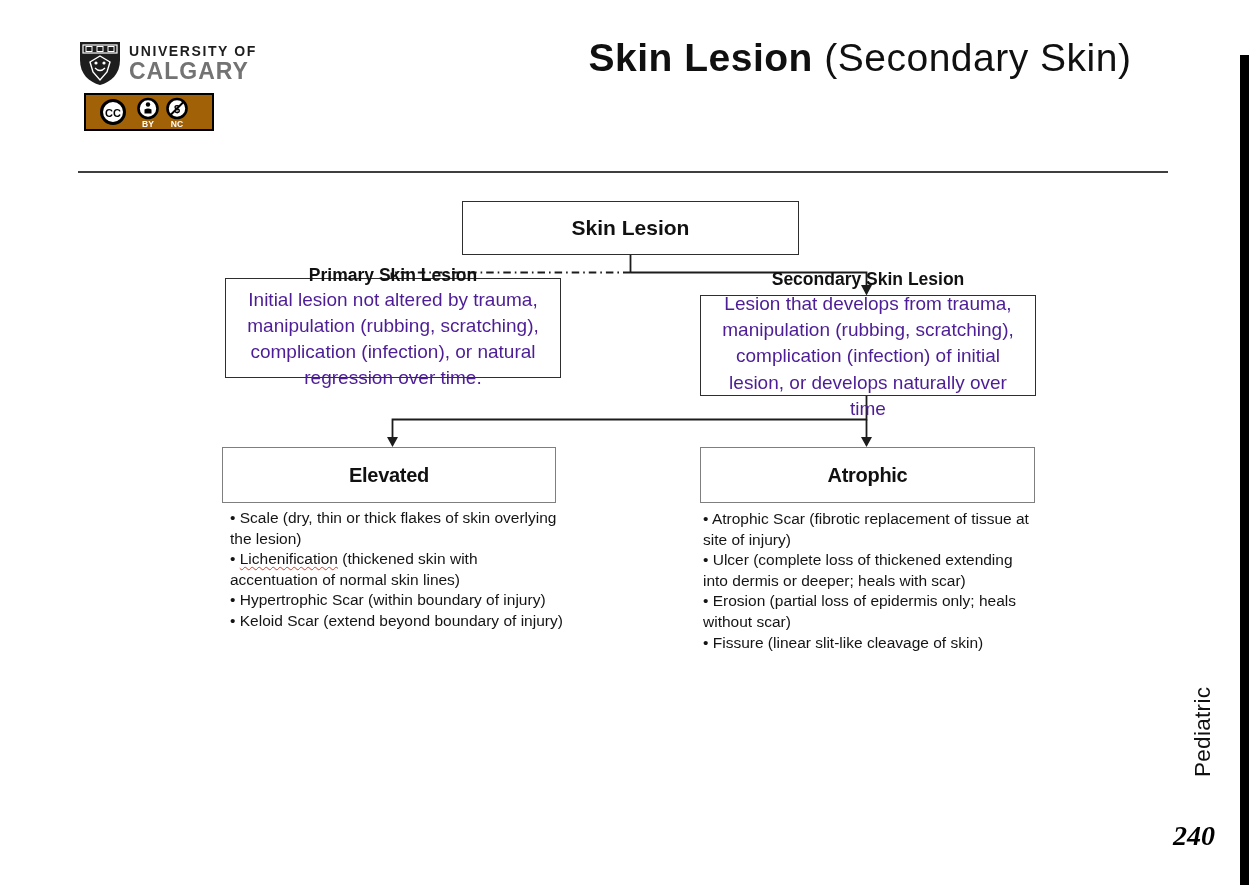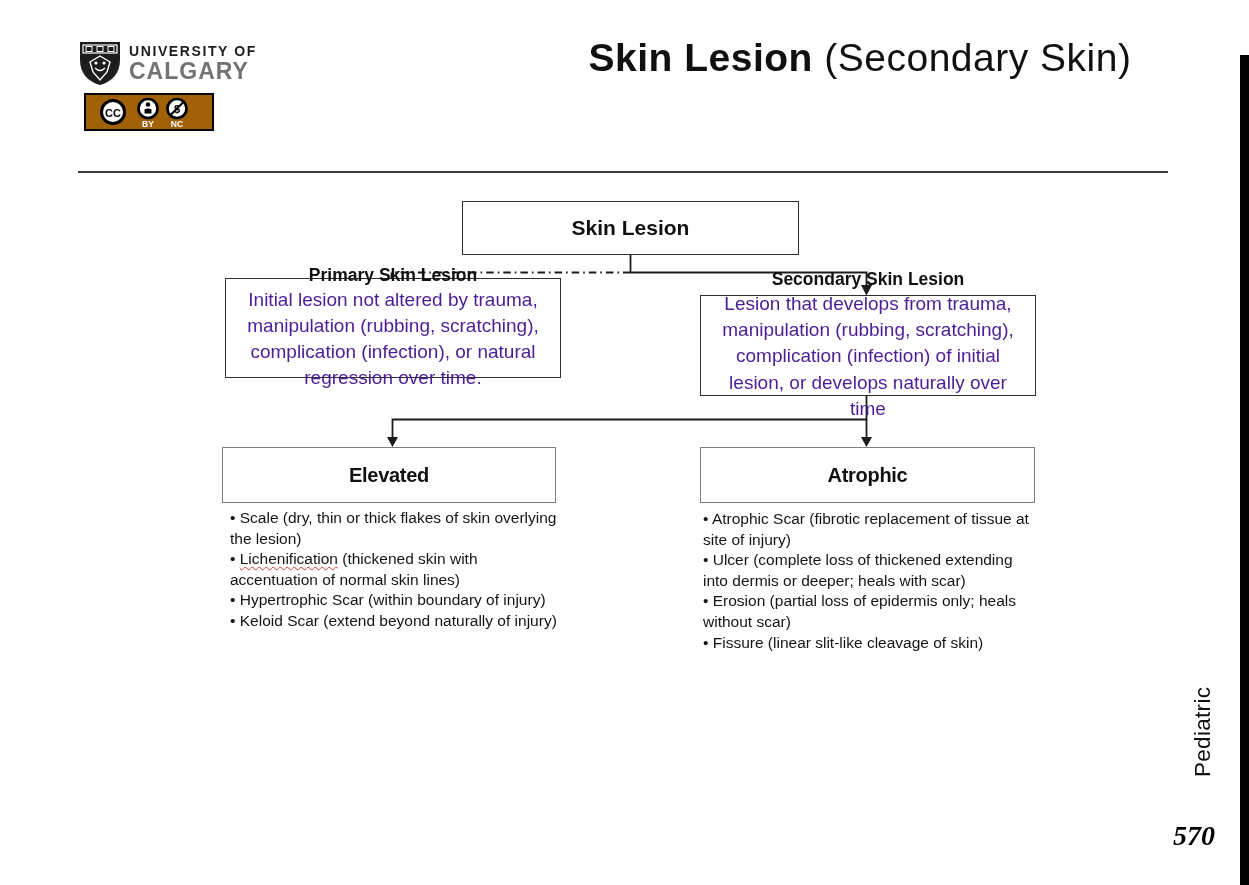--- a/index.html
+++ b/index.html
@@ -202,26 +202,26 @@
   </div>
 
   <div class="fc-box box-light box-depressed">
     <div class="col-title">Atrophic</div>
   </div>
 
   <div class="bullet-list list-elevated" id="elevated-list">
       <div class="bullet-item">• Scale (dry, thin or thick flakes of skin overlying the lesion)</div>
       <div class="bullet-item">• <span class="misspelled">Lichenification</span> (thickened skin with accentuation of normal skin lines)</div>
       <div class="bullet-item">• Hypertrophic Scar (within boundary of injury)</div>
-      <div class="bullet-item">• Keloid Scar (extend beyond naturally of injury)</div>
+      <div class="bullet-item">• Keloid Scar (extend beyond boundary of injury)</div>
     </div>
   <div class="bullet-list list-depressed" id="depressed-list">
       <div class="bullet-item">• Atrophic Scar (fibrotic replacement of tissue at site of injury)</div>
       <div class="bullet-item">• Ulcer (complete loss of thickened extending into dermis or deeper; heals with scar)</div>
       <div class="bullet-item">• Erosion (partial loss of epidermis only; heals without scar)</div>
       <div class="bullet-item">• Fissure (linear slit-like cleavage of skin)</div>
     </div>
 
   <div class="side-bar"></div>
   <div class="section-label">Pediatric</div>
-  <div class="page-number">570</div>
+  <div class="page-number">240</div>
 
 </div>
 
 </body></html>

